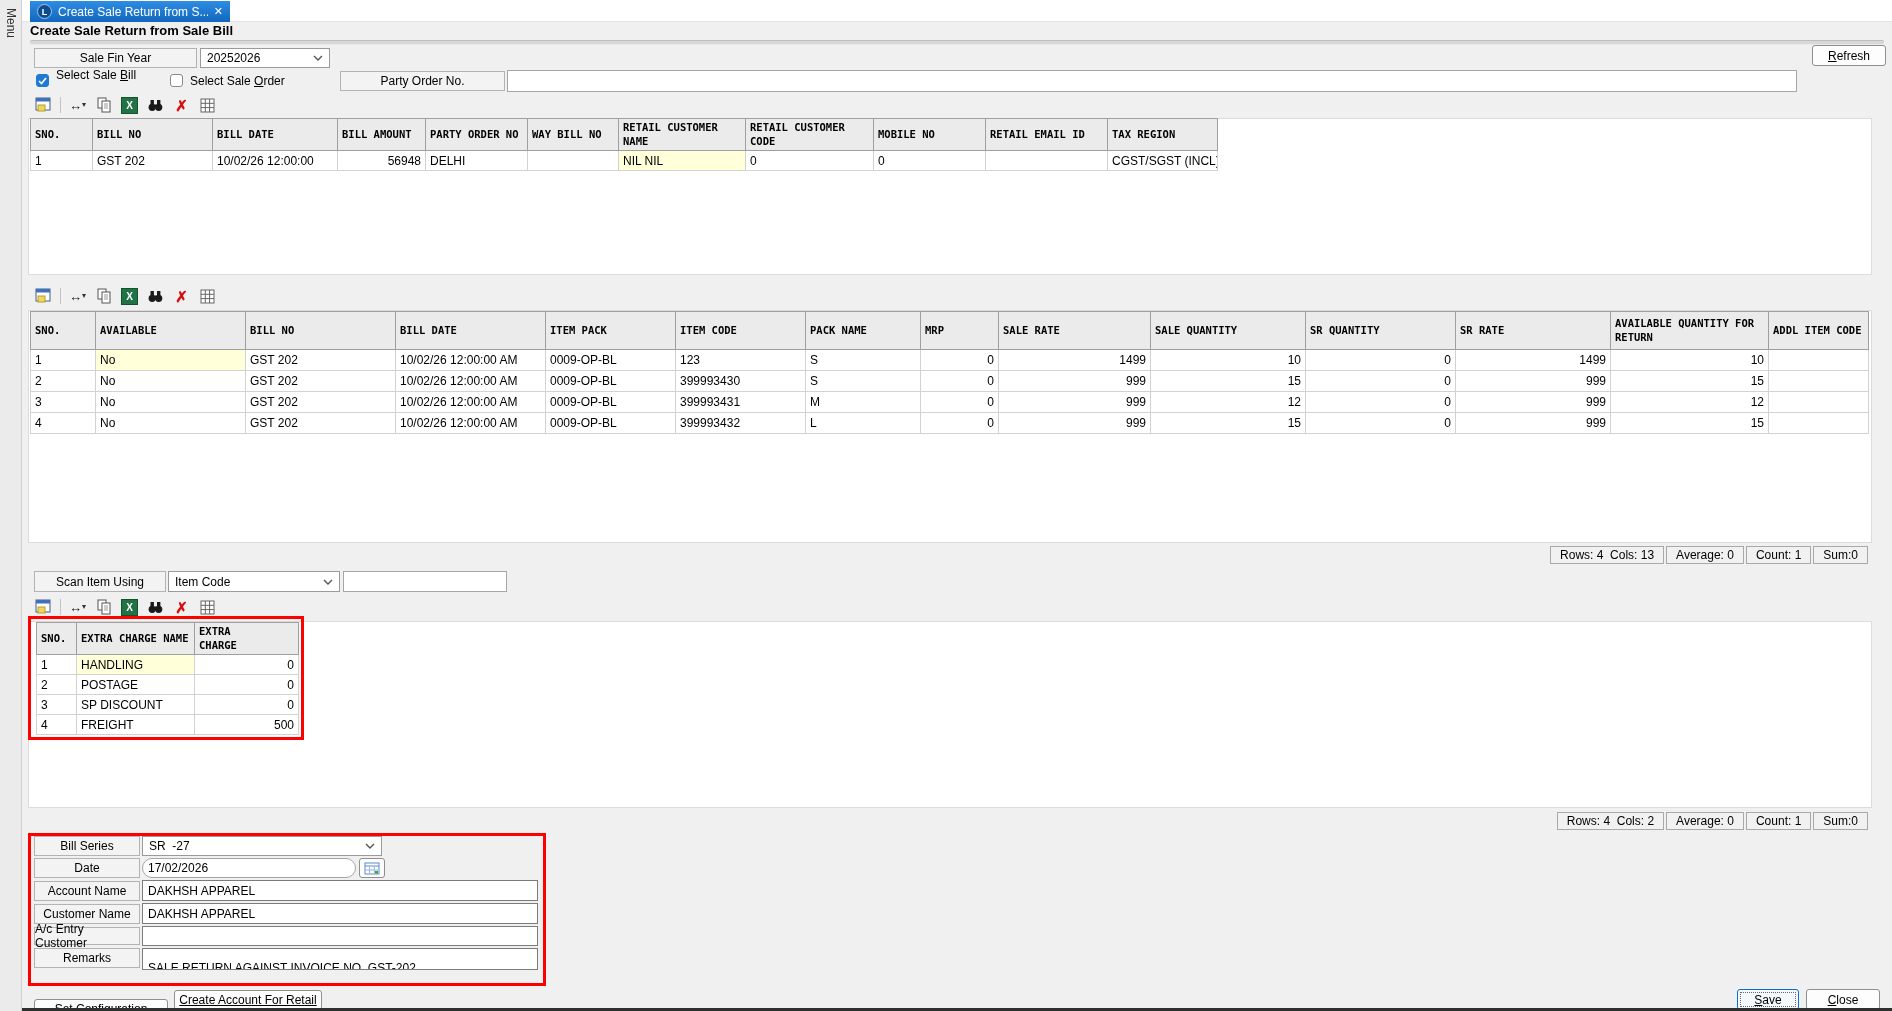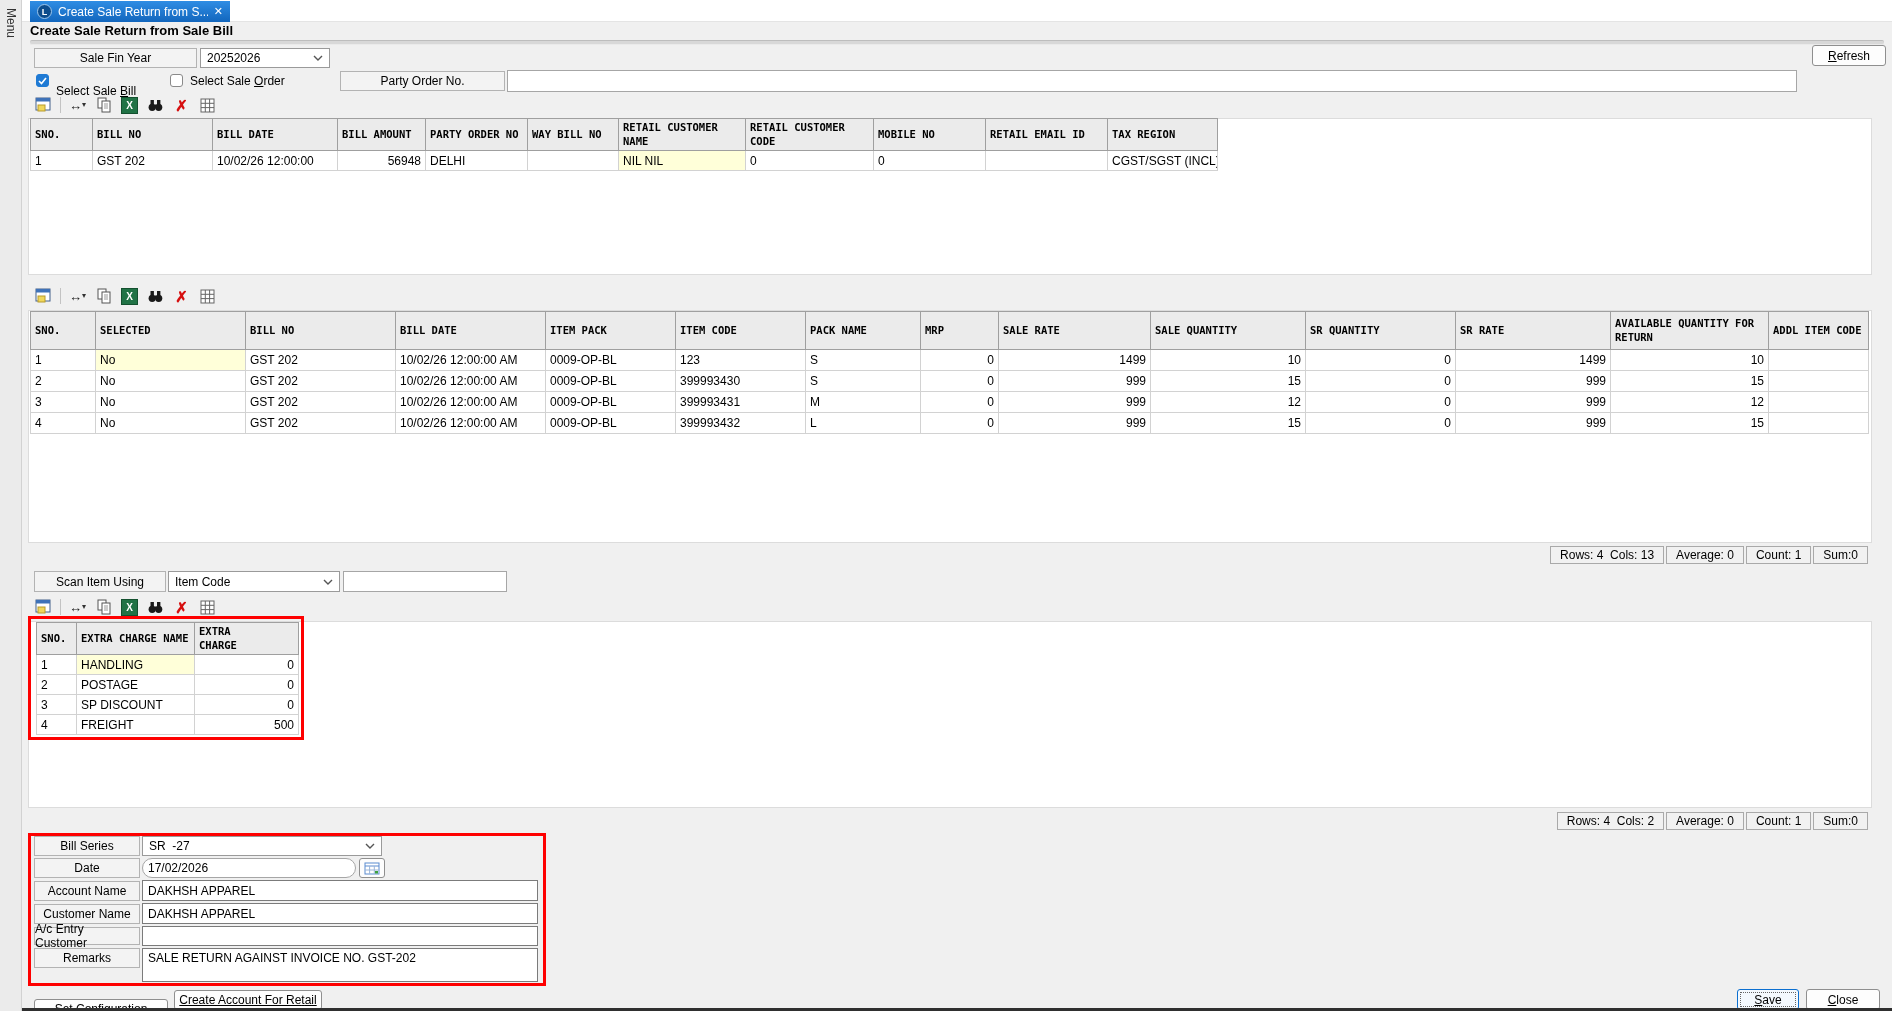--- a/index.html
+++ b/index.html
@@ -76,21 +76,21 @@
         <polyline points="1,1 5,5 9,1" fill="none" stroke="#555" stroke-width="1.4"></polyline>
       </svg>
   </div>
   <div class="abs btn" style="left:1812px;top:45px;width:74px;height:21px;"><u>R</u>efresh</div>
 
   <span class="abs cb checked" style="left:36px;top:74px;">
     <svg width="9" height="8">
         <polyline points="1,4 3.5,6.5 8,1" fill="none" stroke="#fff" stroke-width="1.6"></polyline>
       </svg>
   </span>
-  <span class="abs cblbl" style="left:56px;top:84px;">Select Sale <u>B</u>ill</span>
+  <span class="abs cblbl" style="left:56px;top:68px;">Select Sale <u>B</u>ill</span>
   <span class="abs cb unchecked" style="left:170px;top:74px;"></span>
   <span class="abs cblbl" style="left:190px;top:74px;">Select Sale <u>O</u>rder</span>
   <div class="abs lblbox" style="left:340px;top:71px;width:165px;height:20px;">Party Order No.</div>
   <div class="abs input" style="left:507px;top:70px;width:1290px;height:22px;"></div>
 
   <div class="abs toolbar" style="left:34px;top:94px;">
     <span class="tbi">
         <svg width="17" height="16">
           <rect x="1" y="1" width="14" height="12" fill="#fff" stroke="#44608a"></rect>
           <rect x="1" y="1" width="14" height="3.5" fill="#3f72b8"></rect>
@@ -249,21 +249,21 @@
           <col style="width: 152px;">
           <col style="width: 155px;">
           <col style="width: 150px;">
           <col style="width: 155px;">
           <col style="width: 158px;">
           <col style="width: 100px;">
         </colgroup>
         <thead>
           <tr style="height: 38px;">
             <th>SNO.</th>
-            <th>SELECTED</th>
+            <th>AVAILABLE</th>
             <th>BILL NO</th>
             <th>BILL DATE</th>
             <th>ITEM PACK</th>
             <th>ITEM CODE</th>
             <th>PACK NAME</th>
             <th>MRP</th>
             <th>SALE RATE</th>
             <th>SALE QUANTITY</th>
             <th>SR QUANTITY</th>
             <th>SR RATE</th>
@@ -477,21 +477,21 @@
   <div class="abs lblbox" style="left:34px;top:881px;width:106px;height:20px;">Account Name</div>
   <div class="abs input" style="left:142px;top:880px;width:396px;height:21px;border-color:#7b7b7b;">DAKHSH APPAREL</div>
 
   <div class="abs lblbox" style="left:34px;top:904px;width:106px;height:20px;">Customer Name</div>
   <div class="abs input" style="left:142px;top:903px;width:396px;height:21px;border-color:#7b7b7b;">DAKHSH APPAREL</div>
 
   <div class="abs lblbox" style="left:34px;top:927px;width:106px;height:18px;">A/c Entry Customer</div>
   <div class="abs input" style="left:142px;top:926px;width:396px;height:20px;border-color:#7b7b7b;"></div>
 
   <div class="abs lblbox" style="left:34px;top:948px;width:106px;height:20px;">Remarks</div>
-  <div class="abs input" style="left:142px;top:948px;width:396px;height:34px;align-items:flex-start;padding-top:2px;border-color:#7b7b7b;">SALE RETURN AGAINST INVOICE NO. GST-202</div>
+  <div class="abs input" style="left:142px;top:948px;width:396px;height:22px;align-items:flex-start;padding-top:12px;border-color:#7b7b7b;">SALE RETURN AGAINST INVOICE NO. GST-202</div>
 
   <div class="abs redbox" style="left:28px;top:833px;width:518px;height:153px;"></div>
 
   <div class="abs btn" style="left:34px;top:990px;width:134px;height:20px;margin-top:9px;">Set Con<u>f</u>iguration</div>
   <div class="abs btn" style="left:174px;top:990px;width:148px;height:20px;text-decoration:underline;">Create Account For Re<u>t</u>ail</div>
   <div class="abs btn primary" style="left:1737px;top:989px;width:62px;height:21px;"><u>S</u>ave</div>
   <div class="abs btn" style="left:1806px;top:989px;width:74px;height:21px;"><u>C</u>lose</div>
 
   <div class="abs darkline"></div>
 </div>

